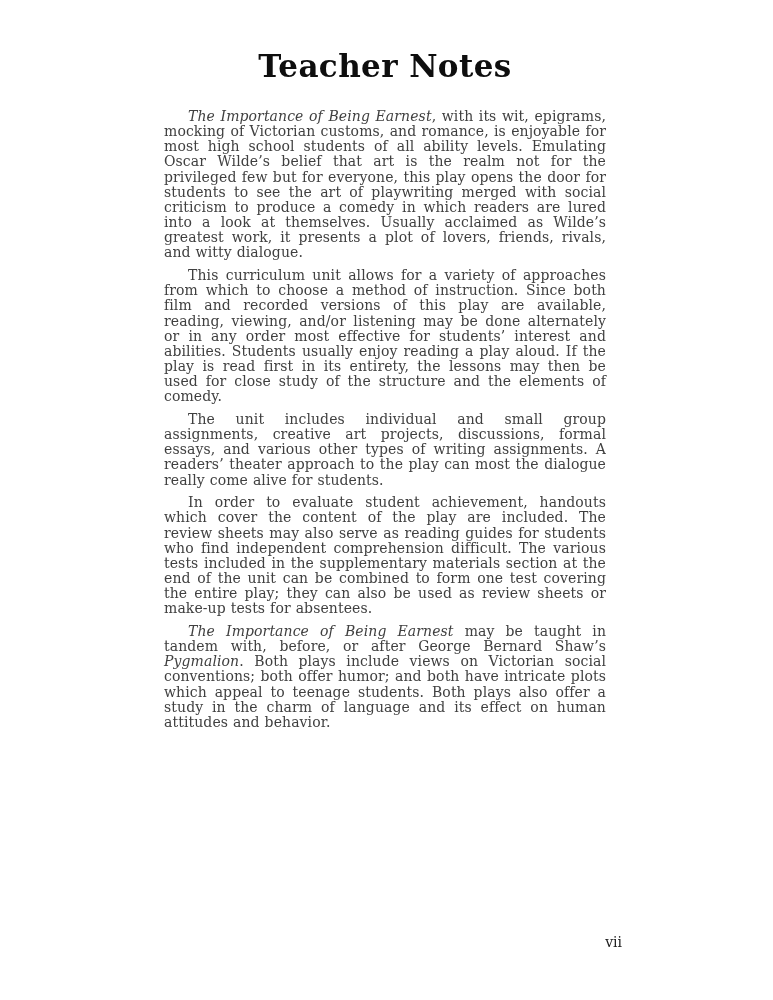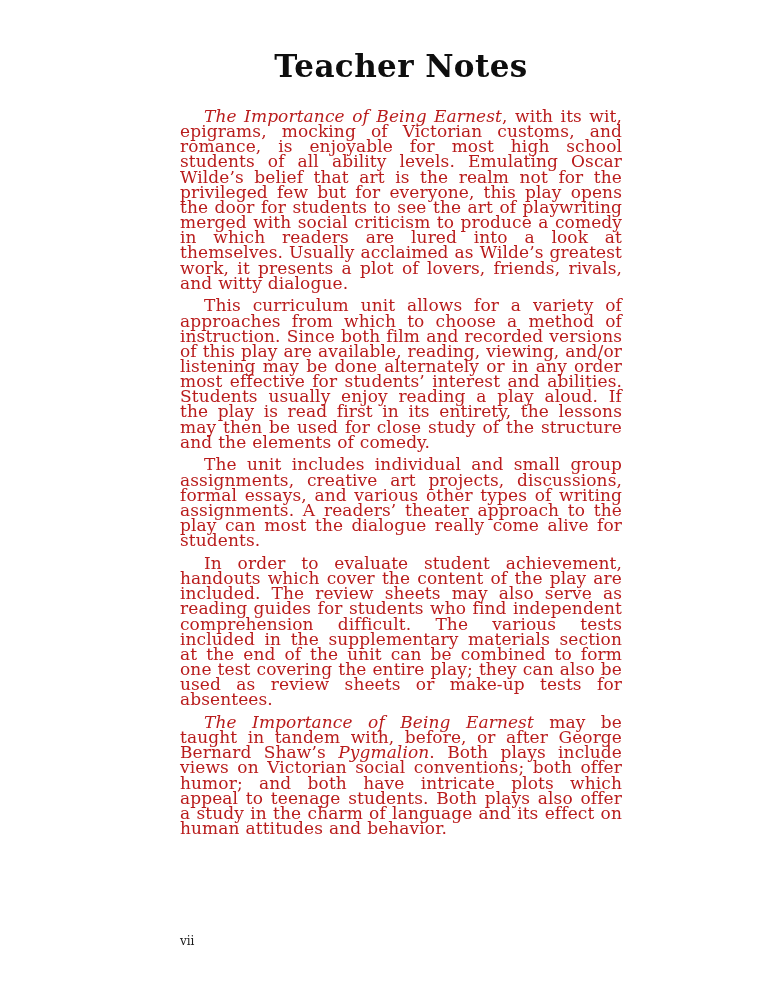--- a/index.html
+++ b/index.html
@@ -10,50 +10,50 @@
   }
   .page {
     position: relative;
     width: 773px;
     height: 1000px;
     background: #ffffff;
     overflow: hidden;
   }
   .content {
     position: absolute;
-    left: 180px;
+    left: 164px;
     top: 48px;
     width: 442px;
   }
   .title {
     font-size: 31px;
     font-weight: bold;
     text-align: center;
     color: #0e0e0e;
     letter-spacing: 0.4px;
     margin-bottom: 25px;
   }
   .para {
-    font-size: 17px;
+    font-size: 14px;
     line-height: 15.15px;
     text-align: justify;
     text-indent: 24px;
-    color: #b91c1c;
+    color: #404040;
     letter-spacing: 0.1px;
     word-spacing: 0.4px;
     margin-bottom: 7.5px;
   }
   .para em { font-style: italic; }
   .page-number {
     position: absolute;
     left: 180px;
     top: 934px;
     width: 442px;
-    text-align: left;
-    font-size: 12px;
+    text-align: right;
+    font-size: 14px;
     color: #1b1b1b;
   }
 </style>
 </head>
 <body>
 
 <div class="page">
   <div class="content">
 
     <h1 class="title">Teacher Notes</h1>

